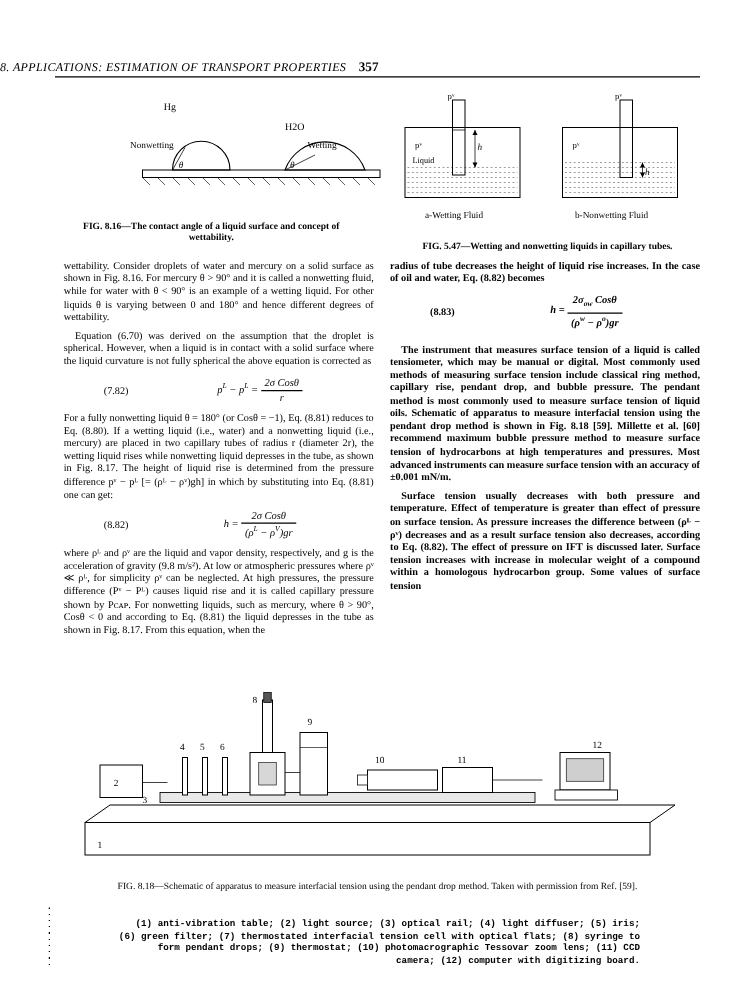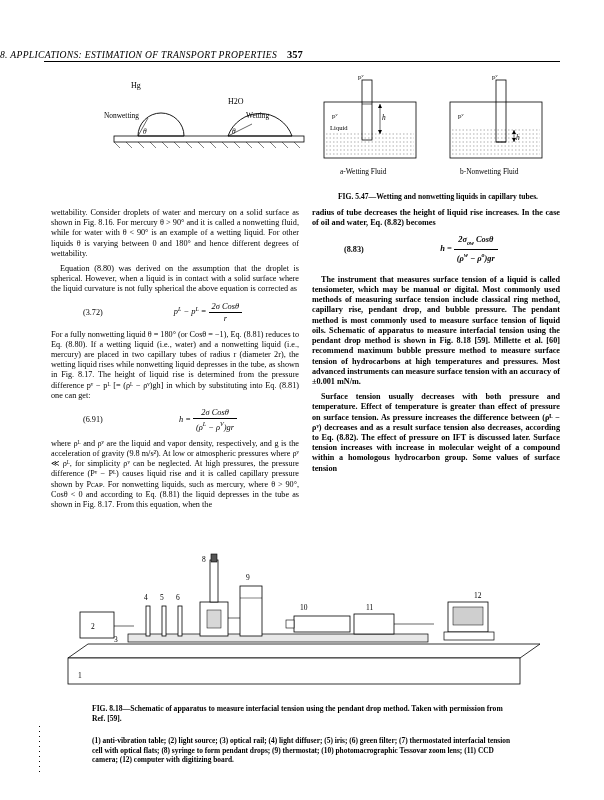--- a/index.html
+++ b/index.html
@@ -54,24 +54,24 @@
 
   
   .fig816{position:absolute;left:72px;top:74px;width:226px;height:96px;margin-left:24px;}
   .fig816 svg{display:block;}
 
   
   .fig817{position:absolute;left:318px;top:74px;width:240px;height:112px;}
 
   
   .fig818{position:absolute;left:50px;top:540px;width:506px;height:160px;}
-  .fig818cap{position:absolute;left:92px;top:704px;width:420px;
-    font-size:7.6px;font-weight:bold;line-height:9.6px;}
-  .fig818list{position:absolute;left:92px;top:736px;width:420px;text-align:left;
-    font-size:7.4px;font-weight:bold;line-height:9.6px;}
+  .fig818cap{position:absolute;left:92px;top:704px;width:420px;text-align:center;
+    font-size:7.6px;font-weight:normal;line-height:9.6px;}
+  .fig818list{position:absolute;left:92px;top:736px;width:420px;text-align:right;
+    font-size:7.4px;font-weight:bold;line-height:9.6px;font-family:Liberation Mono, monospace;}
   .tickdots{position:absolute;left:39px;top:726px;width:1px;height:46px;
      background:repeating-linear-gradient(to bottom,#000 0 1px,transparent 1px 5px);}
 </style>
 </head>
 <body>
 
 <div class="page">
 
   <div class="runhead">
     <span>8. APPLICATIONS: ESTIMATION OF TRANSPORT PROPERTIES</span><span class="num">357</span>
@@ -108,20 +108,21 @@
       <line x1="42" y1="62" x2="52" y2="44" stroke="#000" stroke-width="0.6"></line>
       <line x1="132" y1="62" x2="156" y2="50" stroke="#000" stroke-width="0.6"></line>
       <text x="35" y="14" font-family="Liberation Serif, serif" font-size="8">Hg</text>
       <text x="132" y="30" font-family="Liberation Serif, serif" font-size="8">H2O</text>
       <text x="8" y="44" font-family="Liberation Serif, serif" font-size="7.4">Nonwetting</text>
       <text x="150" y="44" font-family="Liberation Serif, serif" font-size="7.4">Wetting</text>
       <text x="47" y="60" font-family="Liberation Serif, serif" font-size="7.4" font-style="italic">θ</text>
       <text x="136" y="60" font-family="Liberation Serif, serif" font-size="7.4" font-style="italic">θ</text>
     </svg>
   </div>
+  <div style="position:absolute;left:54px;top:170px;width:230px;" class="caption">FIG. 8.16—The contact angle of a liquid surface and concept of wettability.</div>
 
   <div class="fig817">
     <svg width="240" height="110" viewBox="0 0 240 110">
 
       <rect x="6" y="28" width="92" height="56" fill="none" stroke="#000" stroke-width="0.8"></rect>
 
       <g fill="#000">
         <g opacity="0.85">
           <rect x="10" y="58" width="84" height="24" fill="none"></rect>
         </g>
@@ -166,34 +167,34 @@
       <text x="174" y="5" font-family="Liberation Serif, serif" font-size="7">pᵛ</text>
       <text x="140" y="44" font-family="Liberation Serif, serif" font-size="7">pᵛ</text>
       <text x="142" y="100" font-family="Liberation Serif, serif" font-size="7.4">b-Nonwetting Fluid</text>
     </svg>
   </div>
   <div style="position:absolute;left:330px;top:186px;width:216px;" class="caption">FIG. 5.47—Wetting and nonwetting liquids in capillary tubes.</div>
 
   <div class="col-left" style="top:208px;">
     <p class="body noind">wettability. Consider droplets of water and mercury on a solid surface as shown in Fig. 8.16. For mercury θ &gt; 90° and it is called a nonwetting fluid, while for water with θ &lt; 90° is an example of a wetting liquid. For other liquids θ is varying between 0 and 180° and hence different degrees of wettability.</p>
     <div class="sp"></div>
-    <p class="body">Equation (8.80) was derived on the assumption that the droplet is spherical. However, when a liquid is in contact with a solid surface where the liquid curvature is not fully spherical the above equation is corrected as</p>
+    <p class="body">Equation (6.70) was derived on the assumption that the droplet is spherical. However, when a liquid is in contact with a solid surface where the liquid curvature is not fully spherical the above equation is corrected as</p>
 
     <div class="eq">
-      <span class="tag">(3.72)</span>
+      <span class="tag">(7.82)</span>
       <span class="expr">
         p<span class="sup">L</span> − p<span class="sup">L</span> =
         <span class="frac"><span class="n">2σ Cosθ</span><span class="d">r</span></span>
       </span>
     </div>
 
     <p class="body noind">For a fully nonwetting liquid θ = 180° (or Cosθ = −1), Eq. (8.81) reduces to Eq. (8.80). If a wetting liquid (i.e., water) and a nonwetting liquid (i.e., mercury) are placed in two capillary tubes of radius r (diameter 2r), the wetting liquid rises while nonwetting liquid depresses in the tube, as shown in Fig. 8.17. The height of liquid rise is determined from the pressure difference pᵛ − pᴸ [= (ρᴸ − ρᵛ)gh] in which by substituting into Eq. (8.81) one can get:</p>
 
     <div class="eq">
-      <span class="tag">(6.91)</span>
+      <span class="tag">(8.82)</span>
       <span class="expr">
         h =
         <span class="frac"><span class="n">2σ Cosθ</span><span class="d">(ρ<span class="sup">L</span> − ρ<span class="sup">V</span>)gr</span></span>
       </span>
     </div>
 
     <p class="body noind">where ρᴸ and ρᵛ are the liquid and vapor density, respectively, and g is the acceleration of gravity (9.8 m/s²). At low or atmospheric pressures where ρᵛ ≪ ρᴸ, for simplicity ρᵛ can be neglected. At high pressures, the pressure difference (Pᵛ − Pᴸ) causes liquid rise and it is called capillary pressure shown by Pᴄᴀᴘ. For nonwetting liquids, such as mercury, where θ &gt; 90°, Cosθ &lt; 0 and according to Eq. (8.81) the liquid depresses in the tube as shown in Fig. 8.17. From this equation, when the</p>
   </div>
 
   <div class="col-right" style="top:208px;font-weight:bold;">

